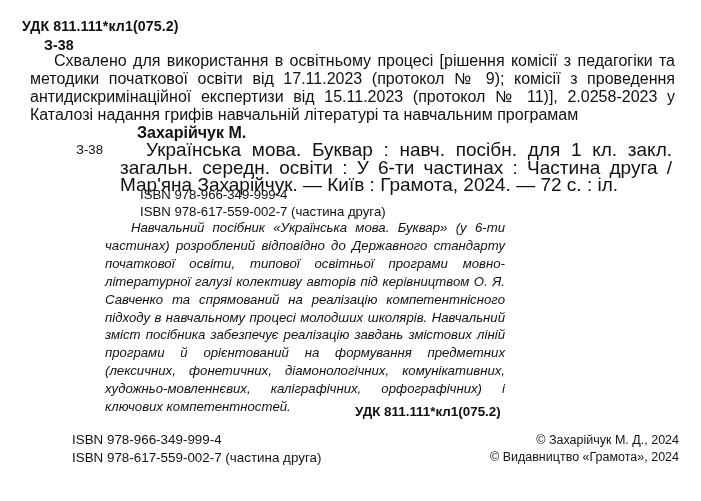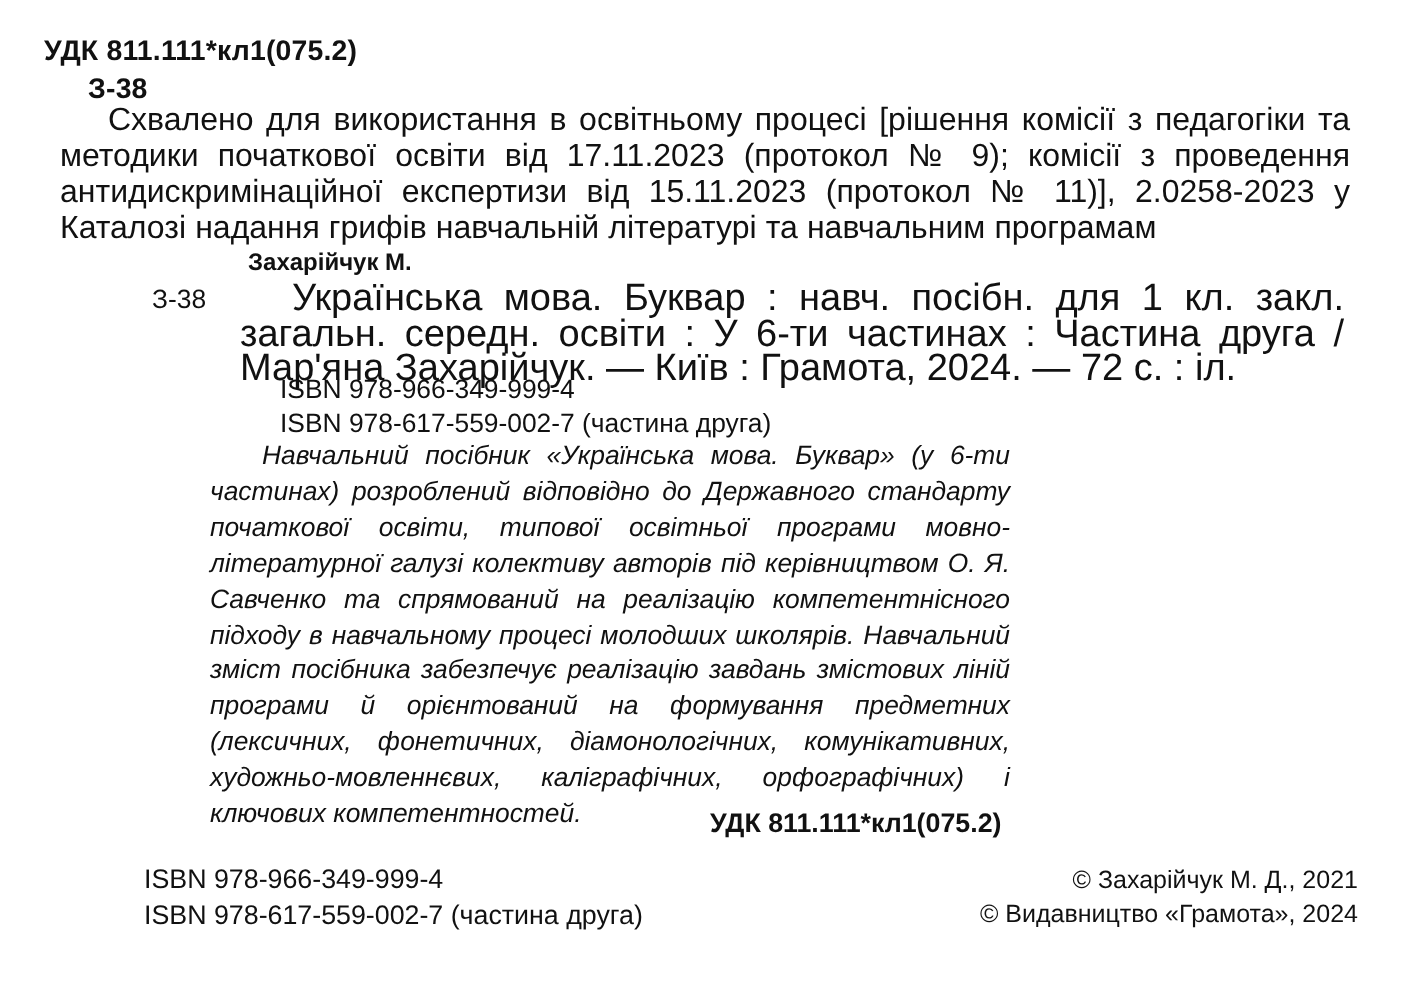--- a/index.html
+++ b/index.html
@@ -52,23 +52,23 @@
     font-size: 16px;
     line-height: 18.1px;
     text-align: justify;
     text-indent: 24px;
     word-spacing: 0.1px;
   }
 
   
   .bib-author {
     position: absolute;
-    left: 124px;
+    left: 137px;
     top: 124px;
-    font-size: 12px;
+    font-size: 16px;
     font-weight: bold;
     white-space: nowrap;
   }
   .bib-index {
     position: absolute;
     left: 76px;
     top: 142px;
     font-size: 13.2px;
     white-space: nowrap;
   }
@@ -168,17 +168,17 @@
   <div class="annotation">
     <p>Навчальний посібник «Українська мова. Буквар» (у 6-ти частинах) розроблений відповідно до Державного стандарту початкової освіти, типової освітньої програми мовно-літературної галузі колективу авторів під керівництвом О. Я. Савченко та спрямований на реалізацію компетентнісного підходу в навчальному процесі молодших школярів. Навчальний зміст посібника забезпечує реалізацію завдань змістових ліній програми й орієнтований на формування предметних (лексичних, фонетичних, діамонологічних, комунікативних, художньо-мовленнєвих, каліграфічних, орфографічних) і ключових компетентностей.</p>
   </div>
 
   <div class="udc-bottom">УДК 811.111*кл1(075.2)</div>
 
   <div class="footer-isbn footer-isbn-1">ISBN 978-966-349-999-4</div>
 
   <div class="footer-isbn footer-isbn-2">ISBN 978-617-559-002-7 (частина друга)</div>
 
-  <div class="copyright copyright-1">© Захарійчук М. Д., 2021</div>
+  <div class="copyright copyright-1">© Захарійчук М. Д., 2024</div>
 
   <div class="copyright copyright-2">© Видавництво «Грамота», 2024</div>
 
 </div>
 
 </body></html>

